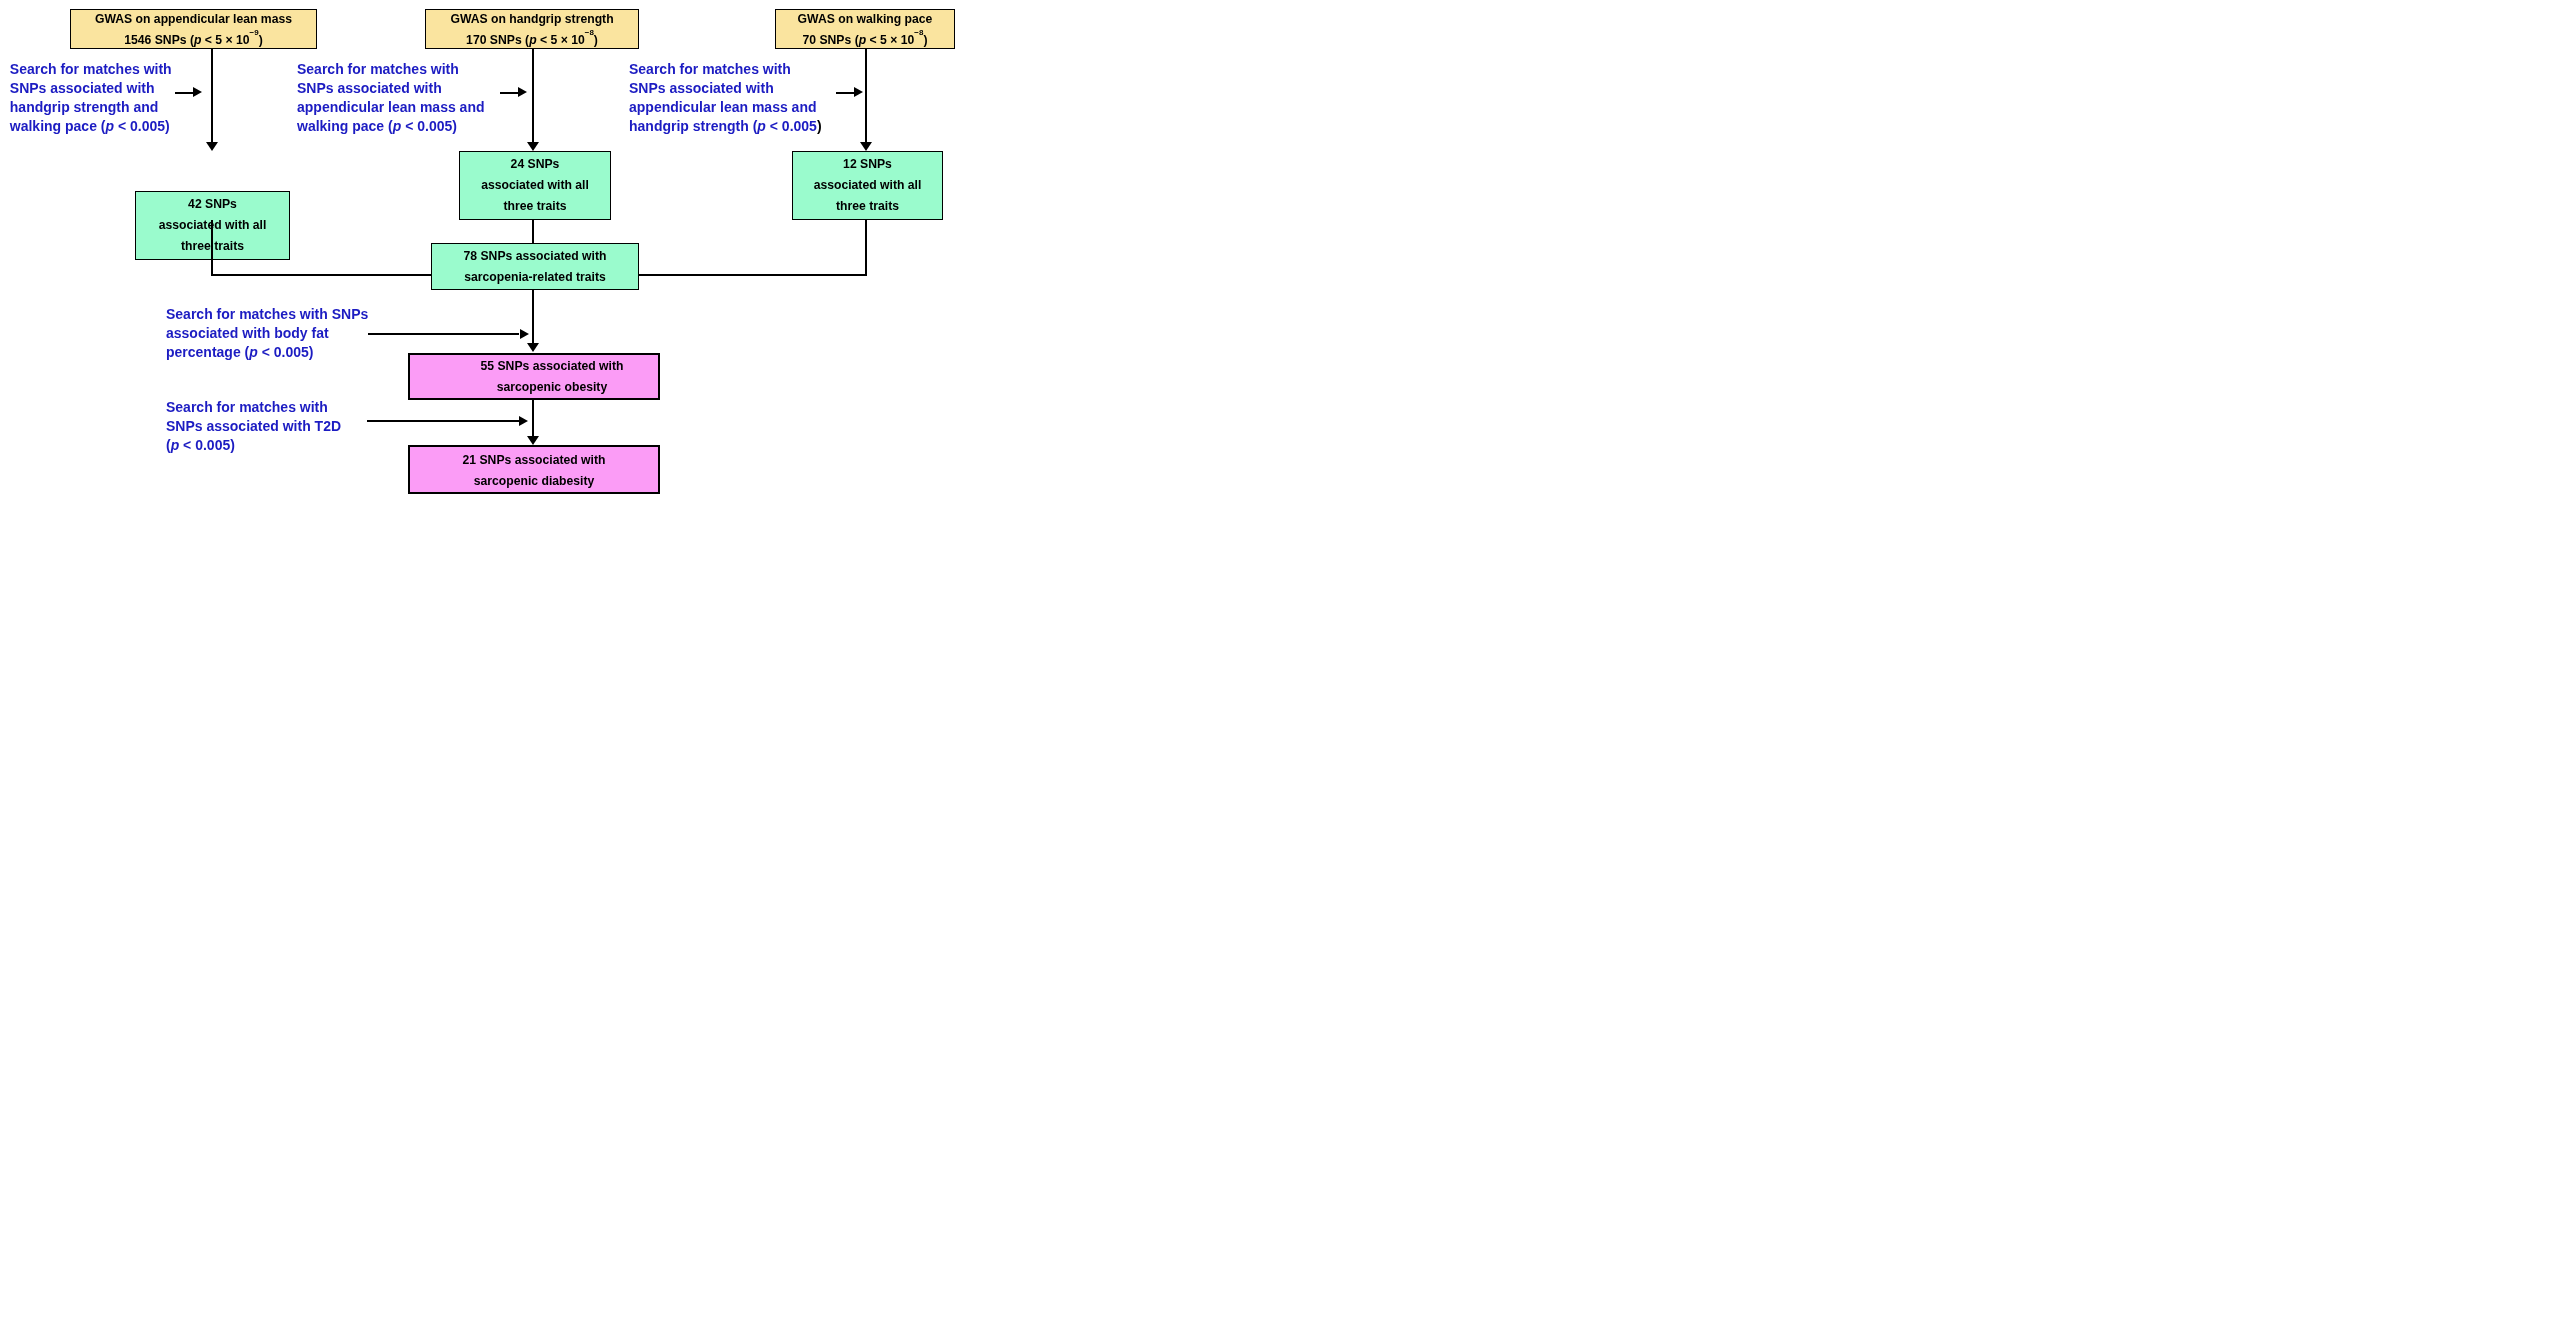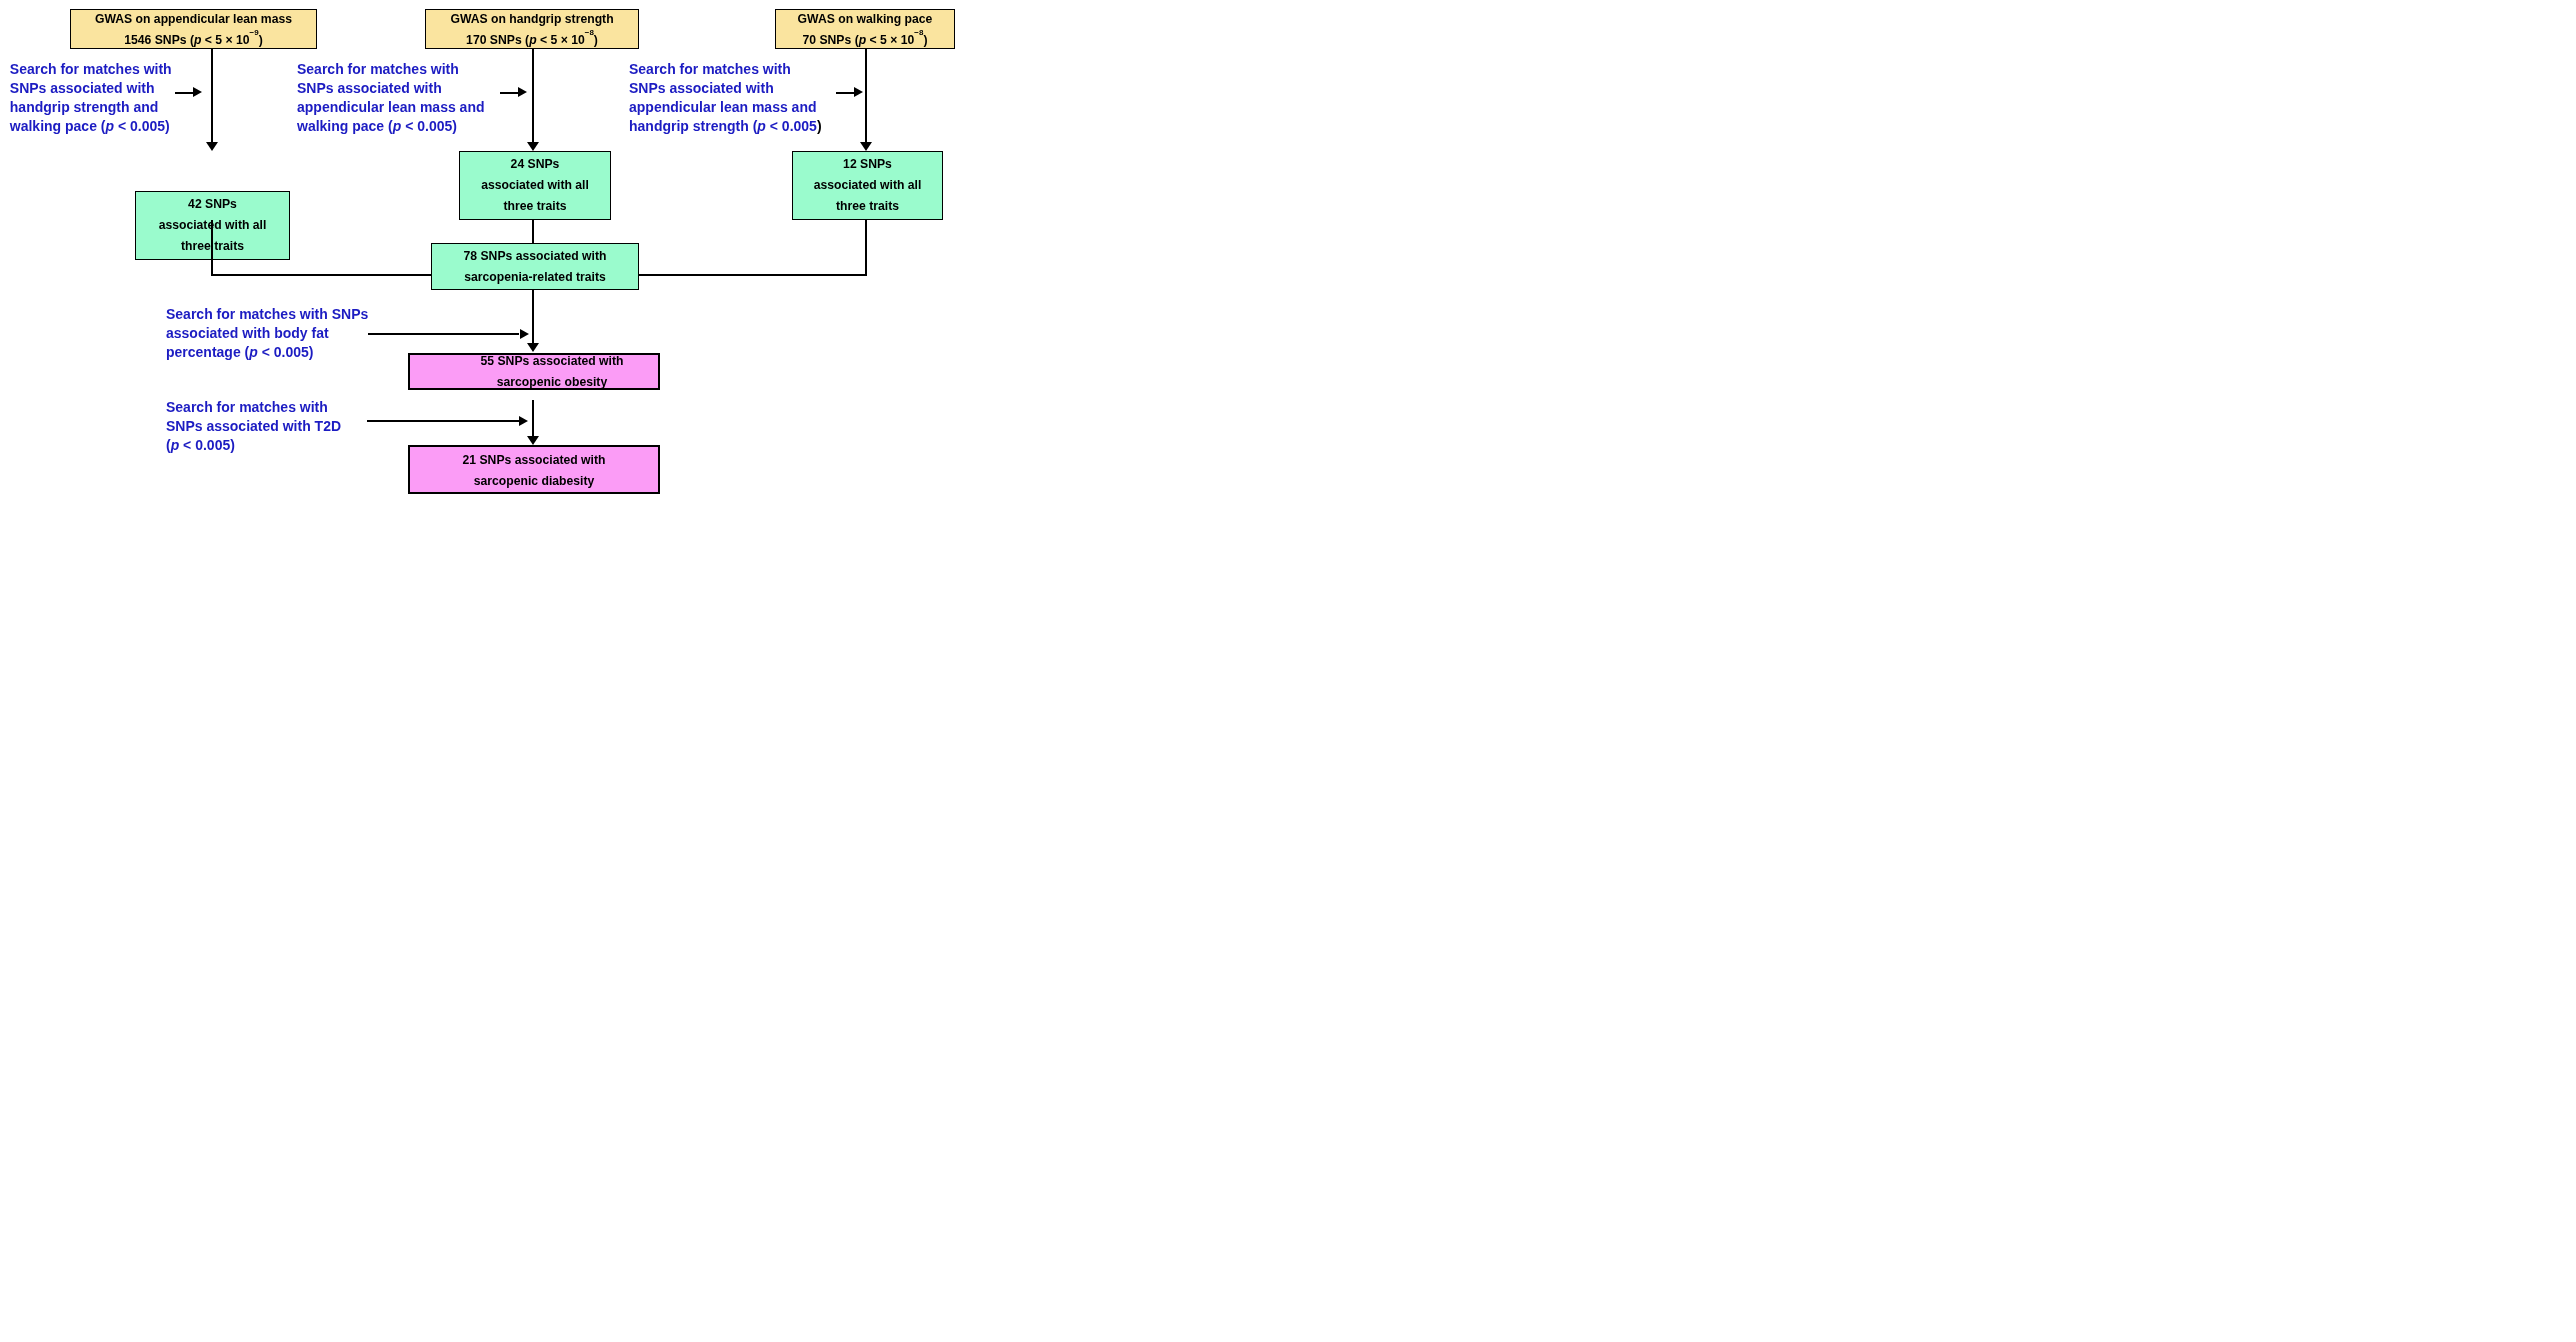--- a/index.html
+++ b/index.html
@@ -146,21 +146,21 @@
   <div class="tri-down" style="left:527px;top:343px;"></div>
 
   <div class="note" style="left:166px;top:305px;">
     <div>Search for matches with SNPs</div>
     <div>associated with body fat</div>
     <div><span>percentage (</span><span class="pit">p</span><span> &lt; 0.005)</span><span class="blk"></span></div>
   </div>
   <div class="hline" style="left:368px;top:333px;width:151px;"></div>
   <div class="tri-right" style="left:520px;top:329px;"></div>
 
-  <div class="box pink" style="left:408px;top:353px;width:252px;height:37px;padding-left:36px;">
+  <div class="box pink" style="left:408px;top:353px;width:252px;height:47px;padding-left:36px;">
     <div>55 SNPs associated with</div>
     <div>sarcopenic obesity</div>
   </div>
 
   <div class="vline" style="left:532px;top:400px;height:37px;"></div>
   <div class="tri-down" style="left:527px;top:436px;"></div>
 
   <div class="note" style="left:166px;top:398px;">
     <div>Search for matches with</div>
     <div>SNPs associated with T2D</div>

